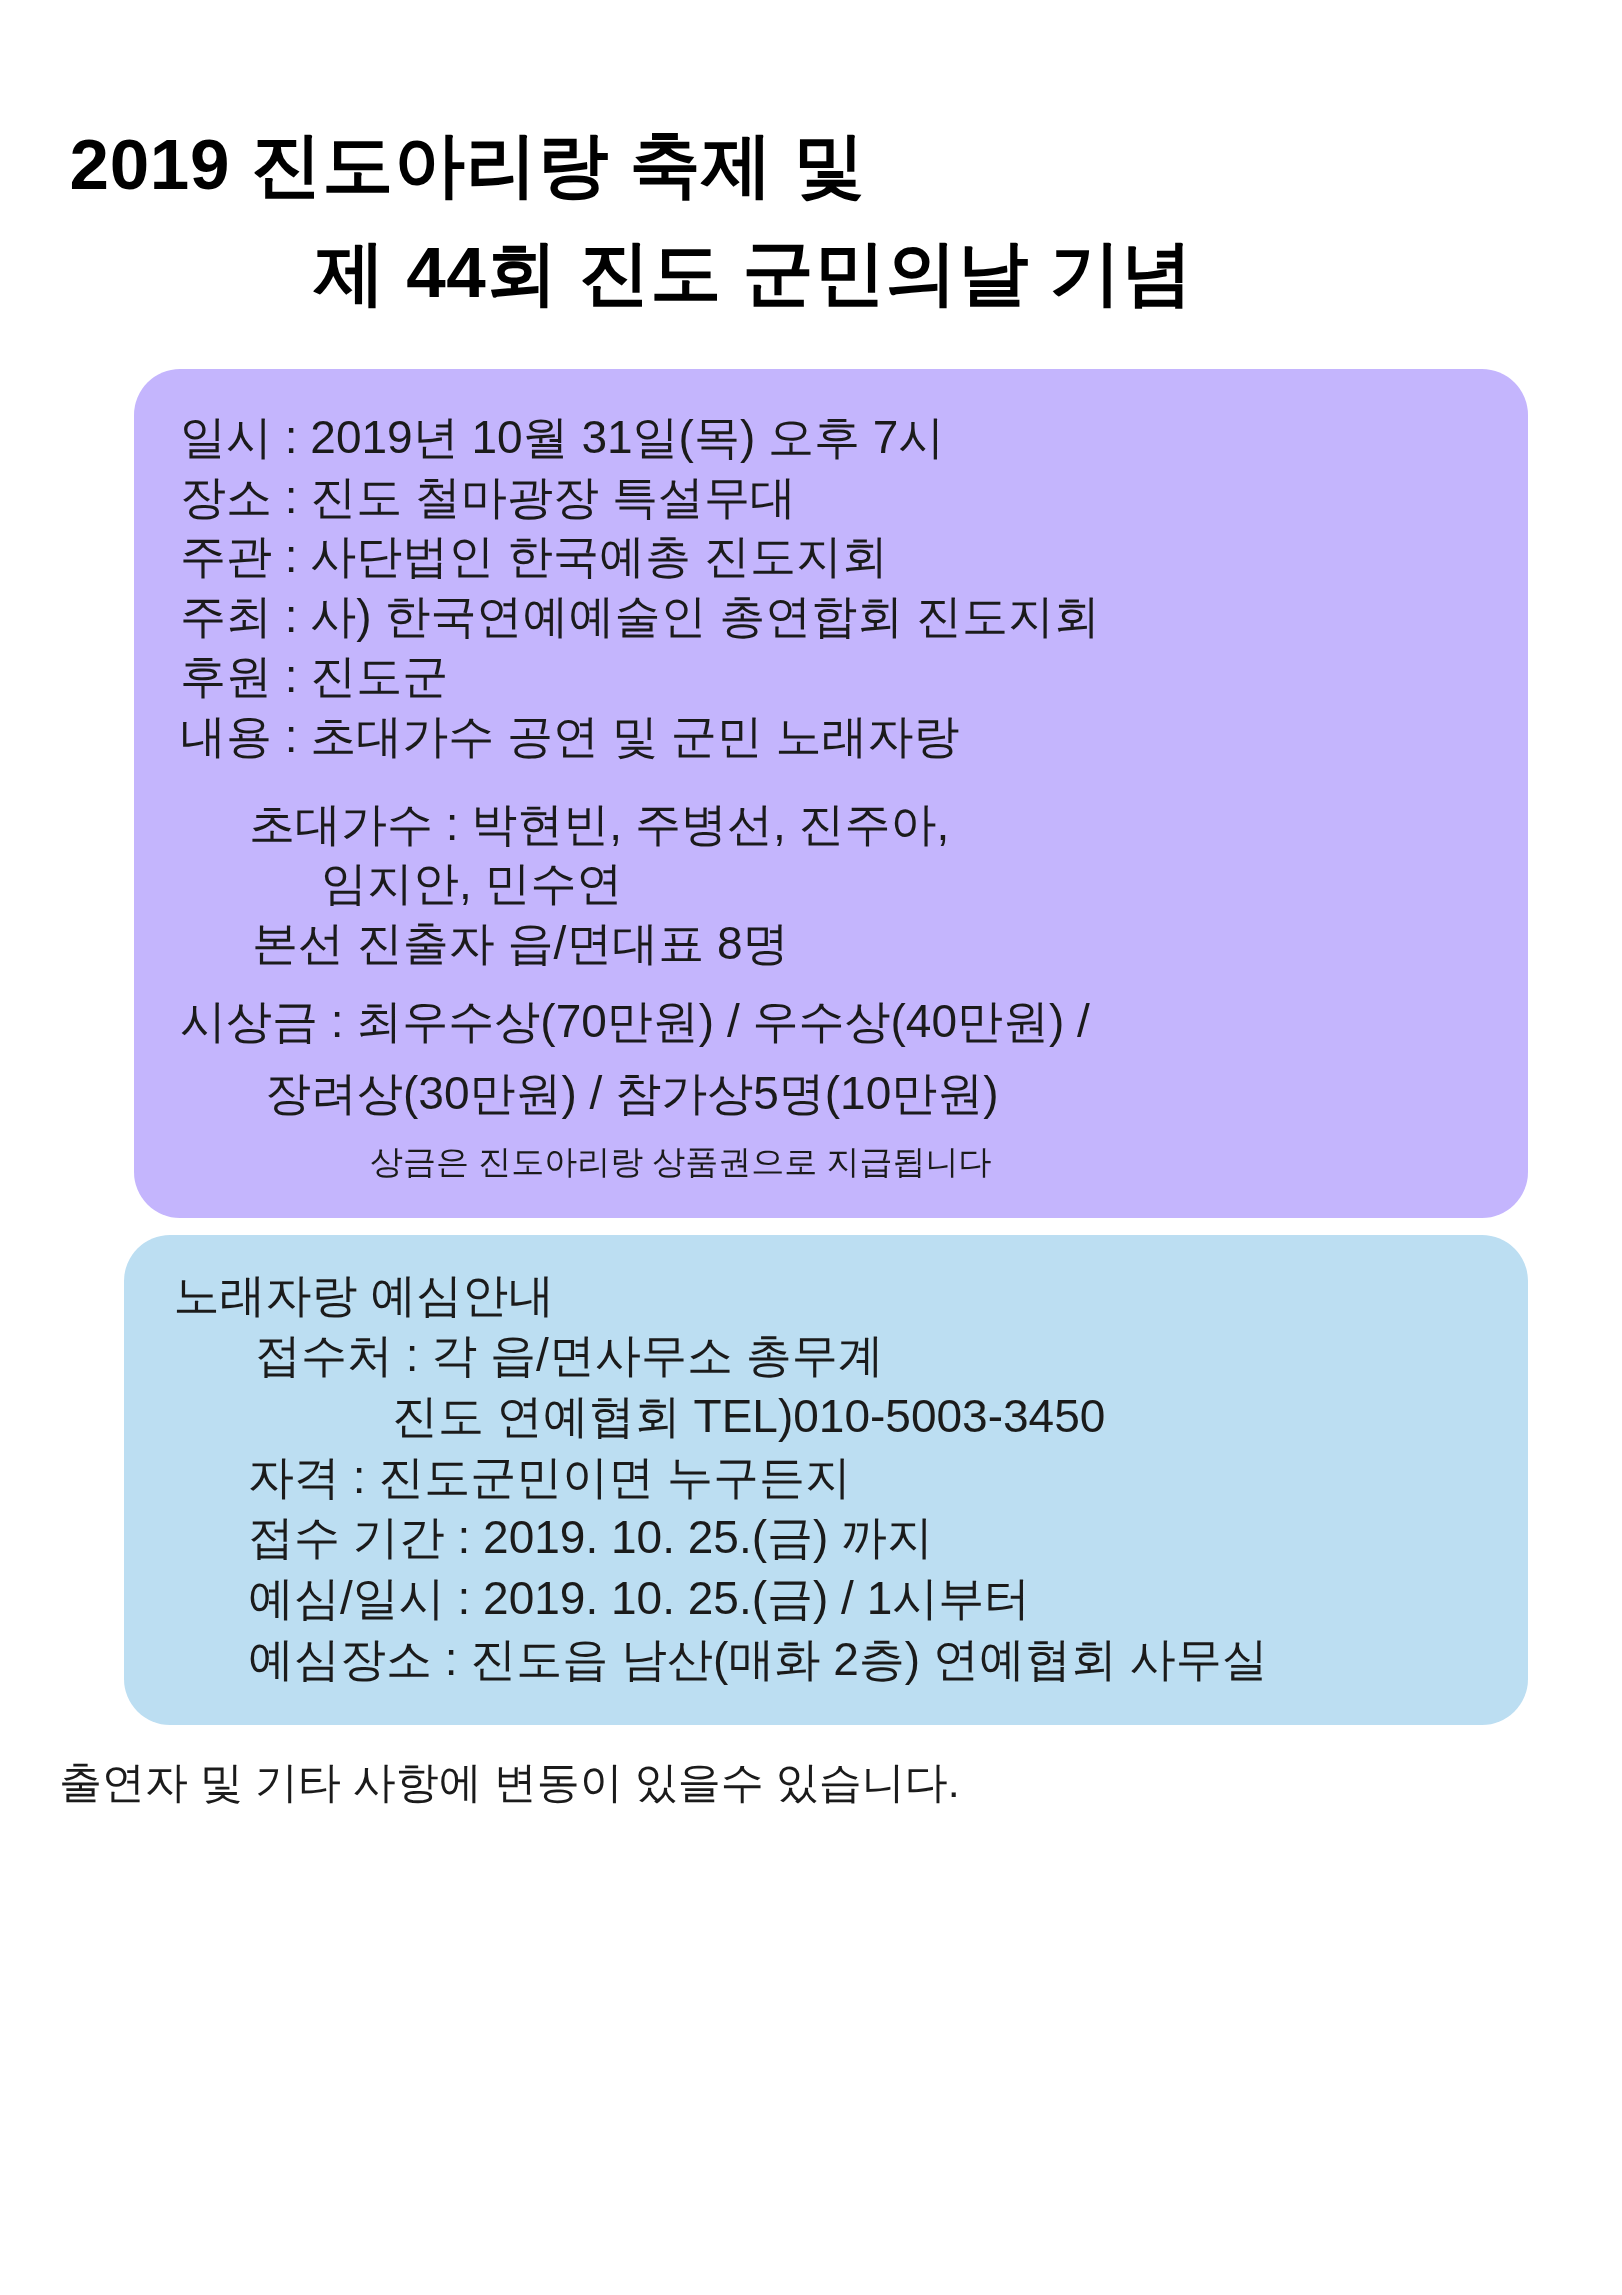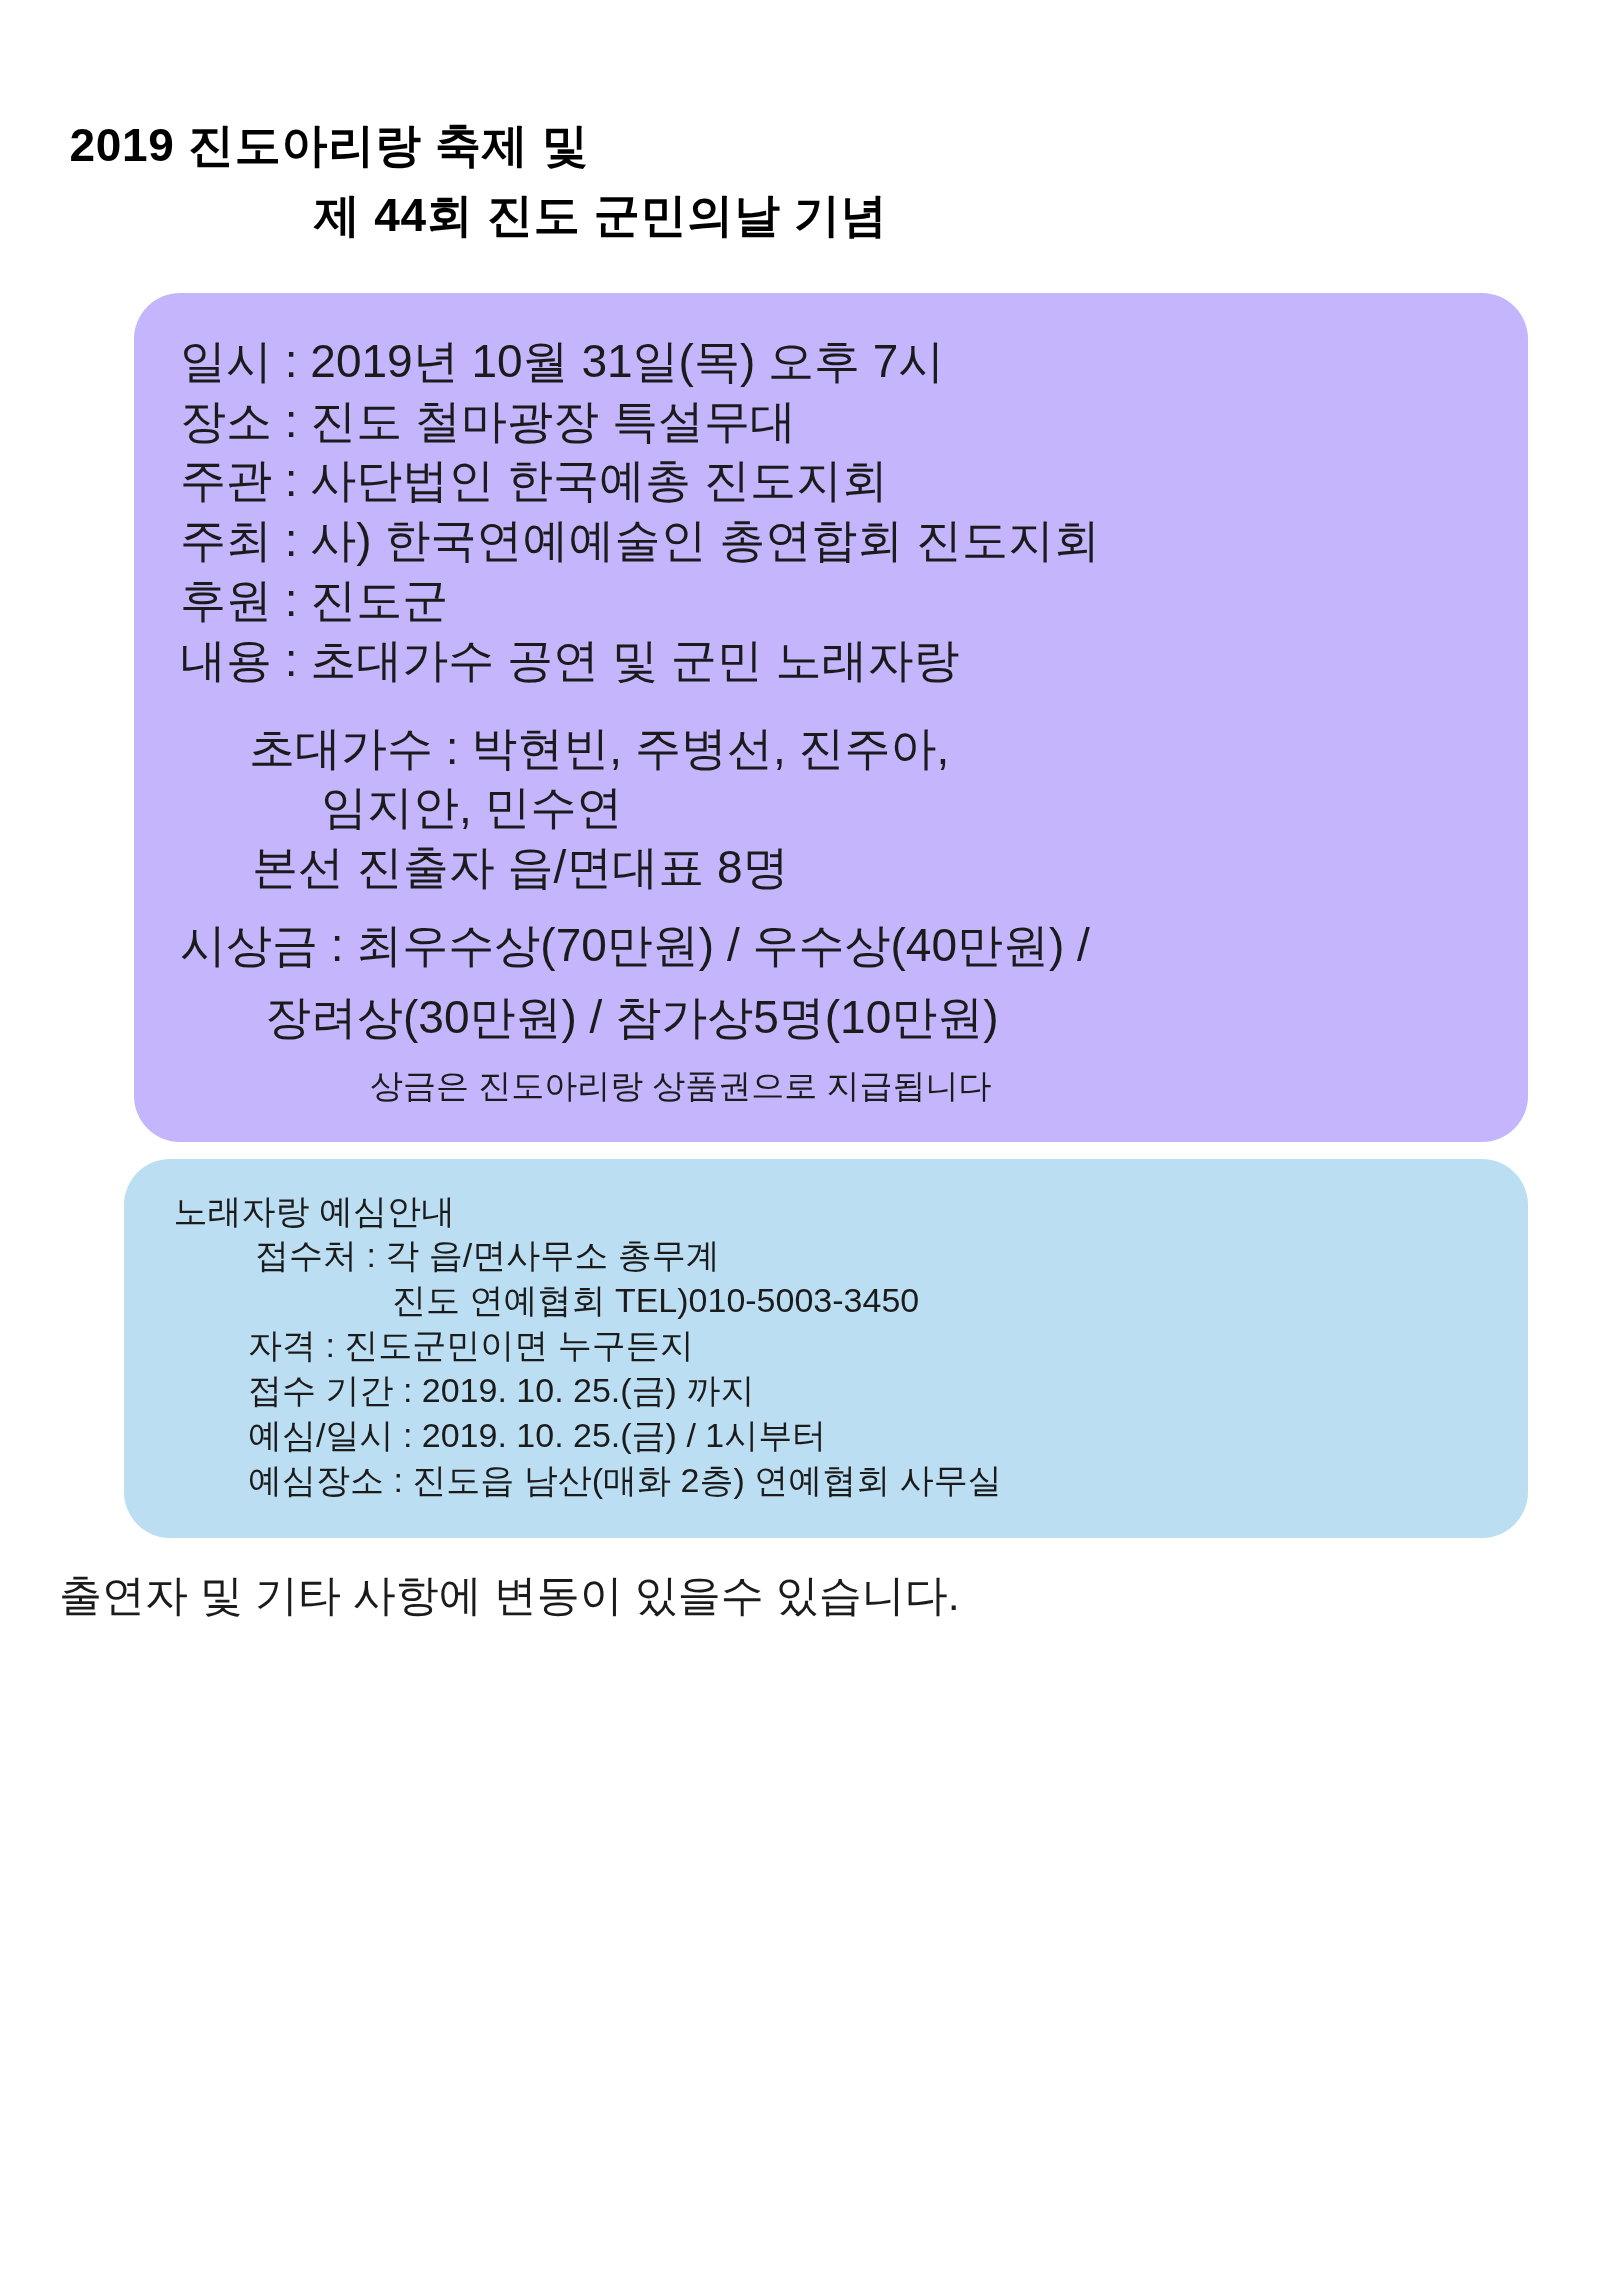--- a/index.html
+++ b/index.html
@@ -22,21 +22,21 @@
     box-sizing: border-box;
     padding: 111px 59px 0 59px;
   }
 
   
   .title-block {
     margin-bottom: 42px;
   }
   .title-line {
     font-weight: bold;
-    font-size: 46px;
+    font-size: 71px;
     line-height: 1.52;
     letter-spacing: 0.7px;
     color: #000000;
     white-space: nowrap;
   }
   .title-line.l1 { margin-left: 10.5px; }
   .title-line.l2 { margin-left: 255px; }
   .title-line.l3 { margin-left: 327px; font-size: 73px; }
 
   
@@ -77,21 +77,21 @@
     white-space: nowrap;
   }
 
   
   .panel-blue {
     background: #bcdef2;
     margin: 17px 36px 0 65px;
     padding: 30px 46px 35px 39px;
   }
   .blue-line {
-    font-size: 34px;
+    font-size: 46px;
     line-height: 1.32;
     color: #1b1b1b;
     white-space: nowrap;
     font-weight: 500;
   }
   .b-ind-0 { margin-left: 10.5px; }
   .b-ind-1 { margin-left: 92px; }
   .b-ind-2 { margin-left: 229px; }
   .b-ind-3 { margin-left: 85px; }
 

